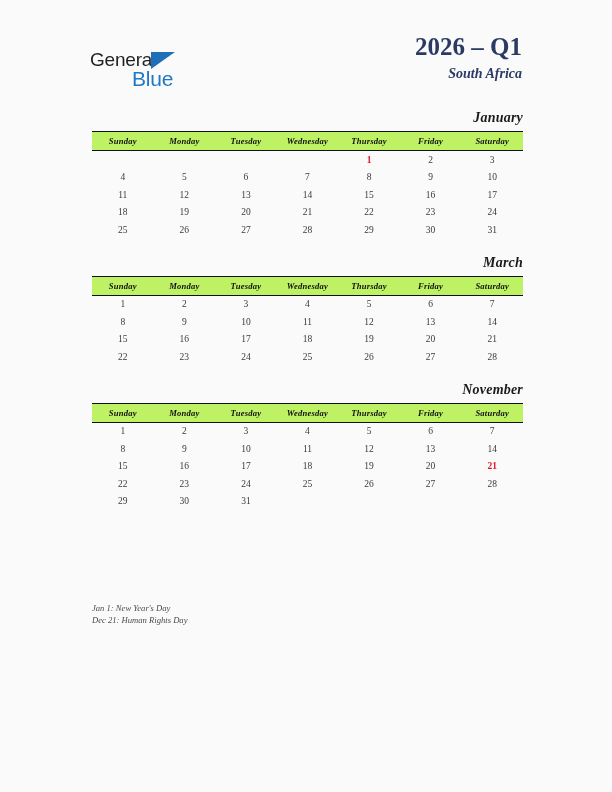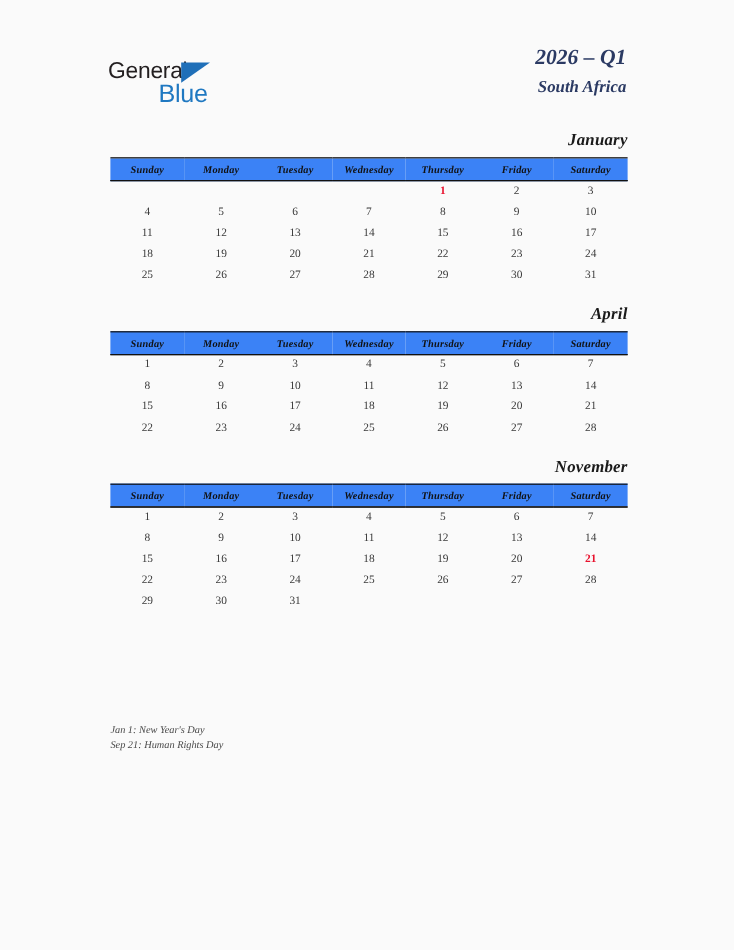--- a/index.html
+++ b/index.html
@@ -63,23 +63,22 @@
 
   .title-block {
     position: absolute;
     right: 90px;
     top: 32px;
     text-align: right;
     color: #2b3a63;
   }
   .title-year {
     font-family: "Liberation Serif", serif;
-    font-style: italic;
-    font-weight: bold;
-    font-size: 18px;
+    font-weight: bold;
+    font-size: 25px;
     line-height: 30px;
     white-space: nowrap;
   }
   .title-region {
     font-family: "Liberation Serif", serif;
     font-style: italic;
     font-weight: bold;
     font-size: 14px;
     line-height: 24px;
     white-space: nowrap;
@@ -104,21 +103,21 @@
     color: #1a1a1a;
     padding-bottom: 5px;
     letter-spacing: 0.2px;
   }
   table.cal {
     width: 431px;
     border-collapse: collapse;
     table-layout: fixed;
   }
   table.cal th {
-    background: #3b82f6;
+    background: #bef264;
     border-top: 1px solid #111111;
     border-bottom: 1.6px solid #111111;
     font-family: "Liberation Serif", serif;
     font-style: italic;
     font-weight: bold;
     font-size: 8.6px;
     color: #111111;
     height: 16px;
     text-align: center;
     letter-spacing: 0.2px;
@@ -230,21 +229,21 @@
             <td>27</td>
             <td>28</td>
             <td>29</td>
             <td>30</td>
             <td>31</td>
           </tr>
         </tbody>
       </table>
     </div>
     <div class="month">
-      <div class="month-name">April</div>
+      <div class="month-name">March</div>
       <table class="cal">
         <thead>
           <tr>
             <th>Sunday</th>
             <th>Monday</th>
             <th>Tuesday</th>
             <th>Wednesday</th>
             <th>Thursday</th>
             <th>Friday</th>
             <th>Saturday</th>
@@ -350,14 +349,14 @@
             <td class="empty"></td>
             <td class="empty"></td>
           </tr>
         </tbody>
       </table>
     </div>
   </div>
 
 <div class="notes">
     <div class="note-line">Jan 1: New Year's Day</div>
-    <div class="note-line">Sep 21: Human Rights Day</div>
+    <div class="note-line">Dec 21: Human Rights Day</div>
   </div>
 
 </body></html>

